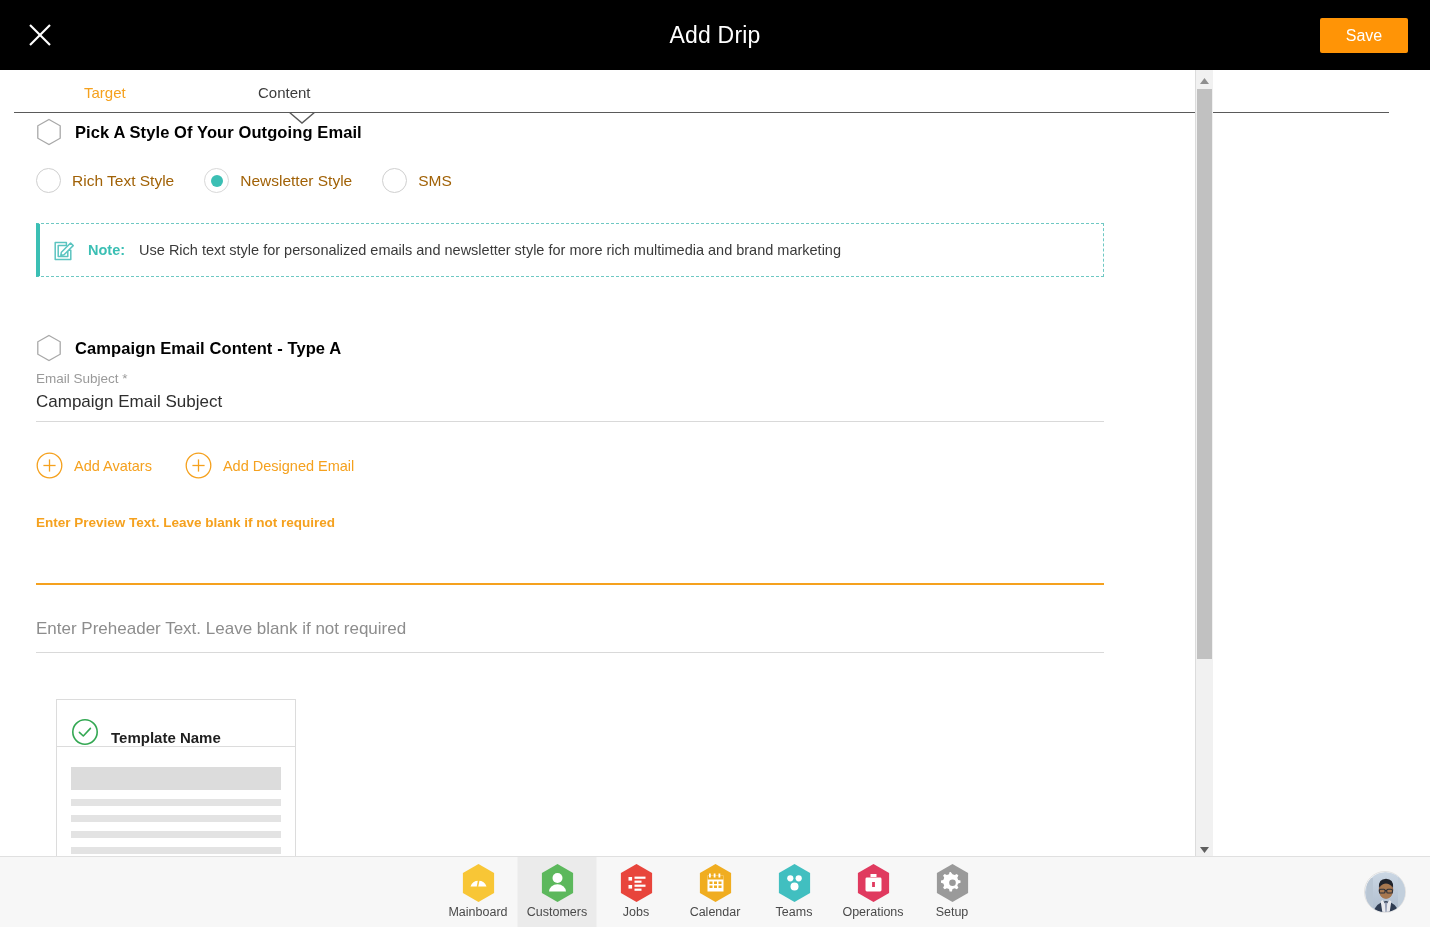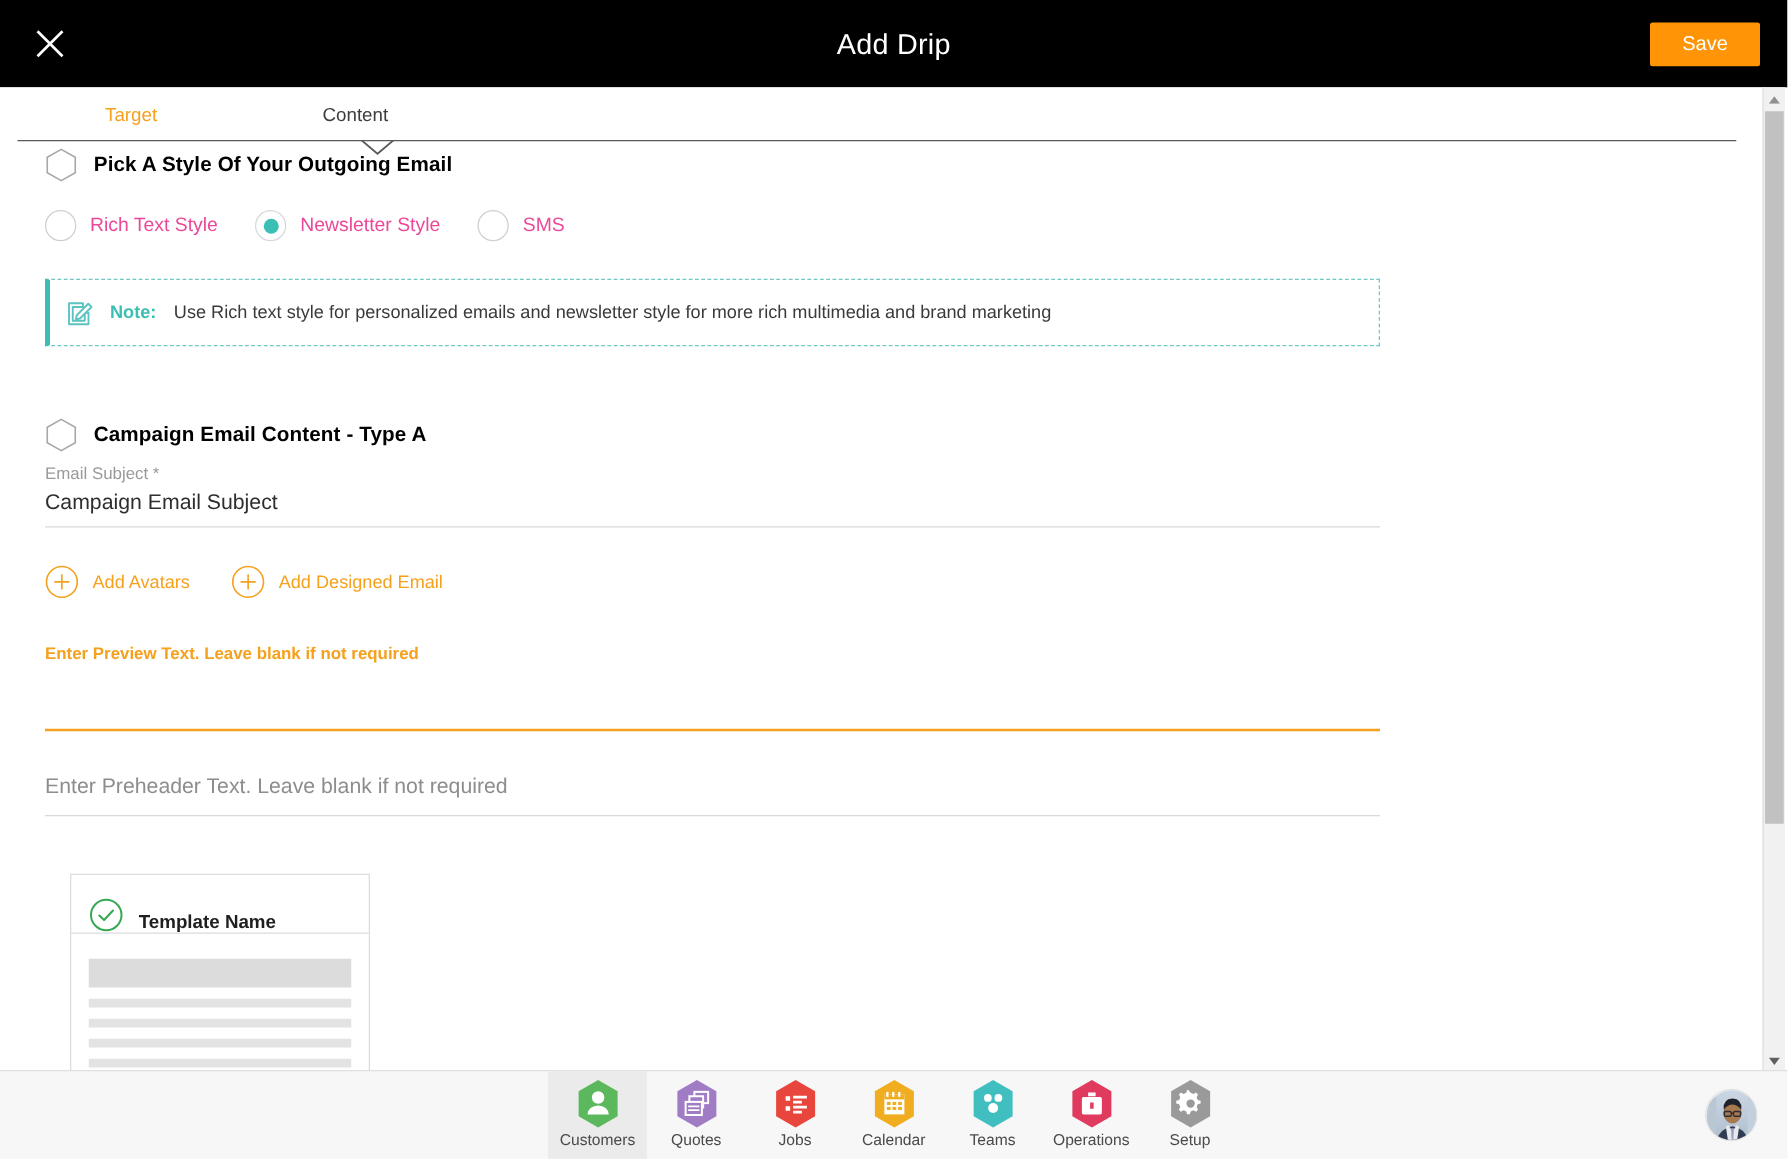--- a/index.html
+++ b/index.html
@@ -5,21 +5,21 @@
   * { box-sizing: border-box; }
   html, body {
     margin: 0; padding: 0;
     width: 1430px; height: 927px;
     overflow: hidden;
     background: #ffffff;
     font-family: "Liberation Sans", sans-serif;
     -webkit-font-smoothing: antialiased;
   }
 
-  .app { position: relative; width: 1428px; height: 927px; background: #fff; }
+  .app { position: relative; width: 1213px; height: 927px; background: #fff; }
 
   
   .topbar {
     position: absolute; left: 0; top: 0; width: 1430px; height: 70px;
     background: #000000;
     display: flex; align-items: center;
   }
   .close-btn {
     position: absolute; left: 26px; top: 21px;
     width: 28px; height: 28px; cursor: pointer;
@@ -93,21 +93,21 @@
   .radio-dot {
     width: 25px; height: 25px; border-radius: 50%;
     border: 1.4px solid #cfcfcf; background: #fff;
     display: flex; align-items: center; justify-content: center; flex: none;
   }
   .radio-dot.on { border-color: #d8d8d8; }
   .radio-dot.on::after {
     content: ""; width: 12px; height: 12px; border-radius: 50%;
     background: #3BBFB4;
   }
-  .radio-label { margin-left: 11px; font-size: 15.5px; color: #ec4899; }
+  .radio-label { margin-left: 11px; font-size: 15.5px; color: #a16207; }
 
   
   .note {
     position: relative; margin-top: 30px; width: 1068px; height: 54px;
     border: 1px dashed #6ec8c3; border-left: 4px solid #3BBFB4;
     display: flex; align-items: center; background: #fff;
   }
   .note-icon { margin-left: 12px; width: 24px; height: 24px; flex: none; }
   .note-label {
     margin-left: 12px; color: #3BBFB4; font-size: 14.5px; font-weight: 700;
@@ -357,45 +357,42 @@
         <svg width="9" height="6" viewBox="0 0 9 6">
             <polygon points="0,0 9,0 4.5,6" fill="#5f5f5f"></polygon>
           </svg>
       </span>
     </div>
   </div>
 
   <div class="bottombar">
     <div class="navgroup">
 
+      <div class="navitem">
+        <span class="navicon">
+          <svg width="38" height="42" viewBox="0 0 38 42">
+            <polygon points="19,2 34.6,11 34.6,31 19,40 3.4,31 3.4,11" fill="#F8C636"></polygon>
+            <path d="M11 24.5 a8.4 8.4 0 0 1 16 0 Z" fill="#ffffff"></path>
+            <path d="M19.6 11.5 l1.7 .6 -2.6 13 -1.5 -.4 Z" fill="#F8C636"></path>
+          </svg>
+        </span>
+        <span class="navlabel">Mainboard</span>
+      </div>
 
       <div class="navitem active">
         <span class="navicon">
           <svg width="38" height="42" viewBox="0 0 38 42">
             <polygon points="19,2 34.6,11 34.6,31 19,40 3.4,31 3.4,11" fill="#5CB85C"></polygon>
             <circle cx="19" cy="16" r="5" fill="#ffffff"></circle>
             <path d="M10.5 29.5 a8.5 7.2 0 0 1 17 0 Z" fill="#ffffff"></path>
           </svg>
         </span>
         <span class="navlabel">Customers</span>
       </div>
 
-      <div class="navitem">
-        <span class="navicon">
-          <svg width="38" height="42" viewBox="0 0 38 42">
-            <polygon points="19,2 34.6,11 34.6,31 19,40 3.4,31 3.4,11" fill="#A07CC5"></polygon>
-            <rect x="17" y="11.5" width="11" height="9" fill="none" stroke="#fff" stroke-width="1.6"></rect>
-            <rect x="13" y="15" width="11" height="9" fill="#A07CC5" stroke="#fff" stroke-width="1.6"></rect>
-            <rect x="10" y="19.5" width="13" height="10.5" fill="#A07CC5" stroke="#fff" stroke-width="1.6"></rect>
-            <line x1="12" y1="23" x2="21" y2="23" stroke="#fff" stroke-width="1.4"></line>
-            <line x1="12" y1="26" x2="21" y2="26" stroke="#fff" stroke-width="1.4"></line>
-          </svg>
-        </span>
-        <span class="navlabel">Quotes</span>
-      </div>
 
       <div class="navitem">
         <span class="navicon">
           <svg width="38" height="42" viewBox="0 0 38 42">
             <polygon points="19,2 34.6,11 34.6,31 19,40 3.4,31 3.4,11" fill="#E8453C"></polygon>
             <rect x="11" y="15" width="3.6" height="3.6" fill="#fff"></rect>
             <rect x="11" y="23" width="3.6" height="3.6" fill="#fff"></rect>
             <rect x="17" y="14.6" width="11" height="2.2" fill="#fff"></rect>
             <rect x="17" y="18.6" width="7" height="2.2" fill="#fff"></rect>
             <rect x="17" y="22.6" width="11" height="2.2" fill="#fff"></rect>

